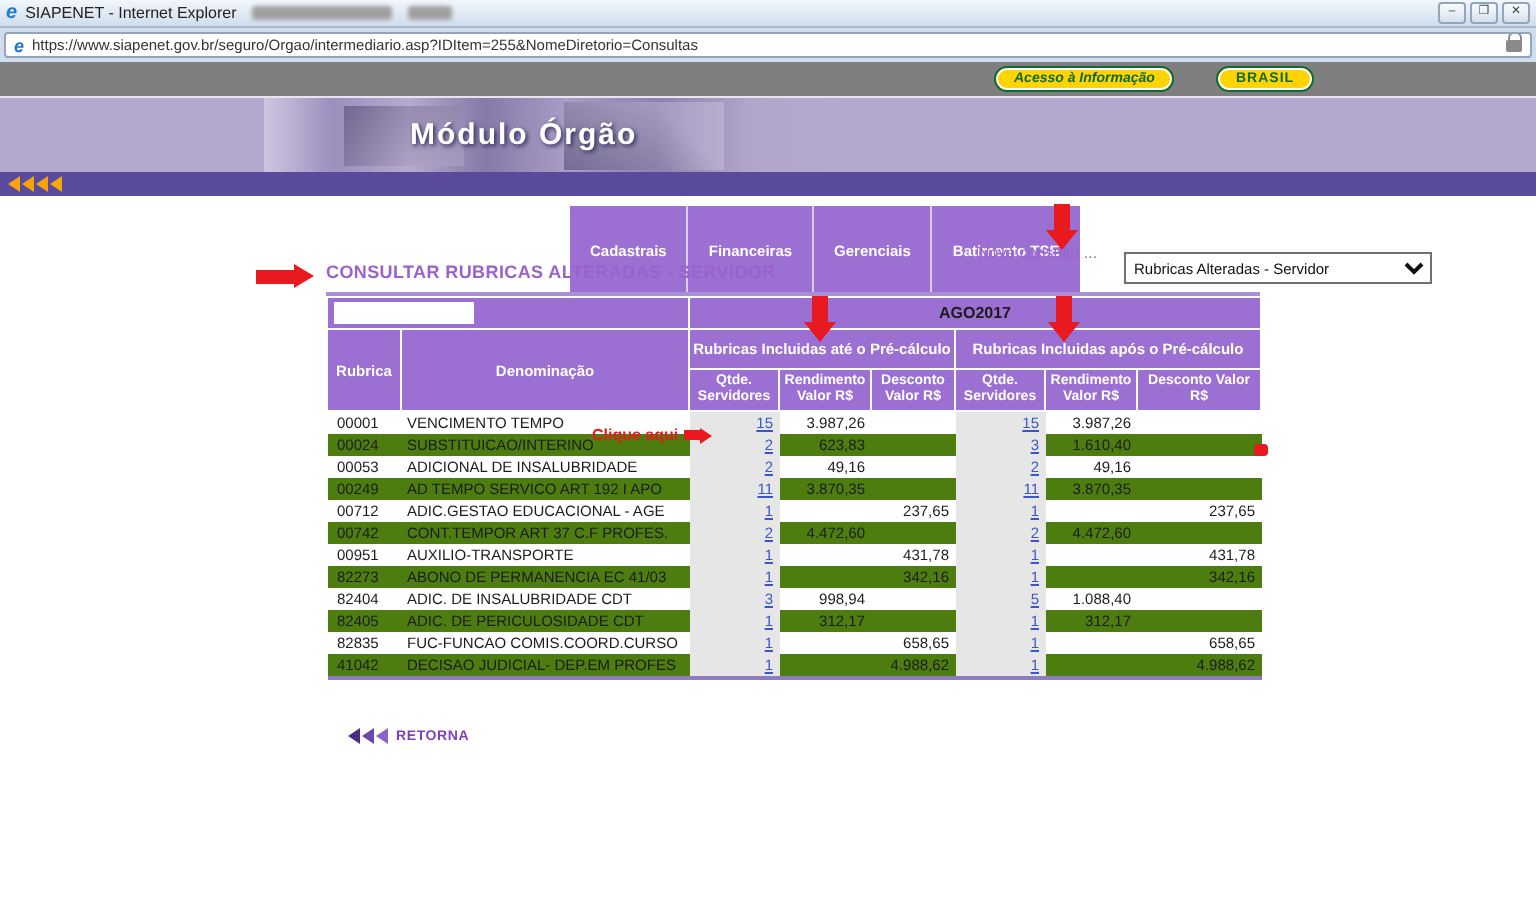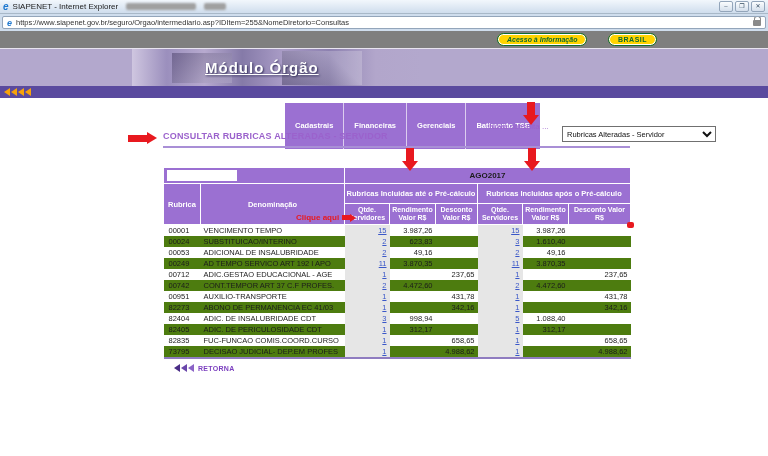--- a/index.html
+++ b/index.html
@@ -40,42 +40,42 @@
   .logo-main { position:absolute; left:6px; top:1px; font-size:24px; font-weight:bold; letter-spacing:-1px; color:#0a0a0a; }
   .logo-net { position:absolute; left:55px; top:20px; font-size:12px; font-weight:bold; font-style:italic; color:#f7941d; }
   .logo-caption { position:absolute; left:82px; top:6px; width:50px; font-size:5.5px; line-height:6.5px; font-weight:bold; color:#111; }
   .photo { position:absolute; left:132px; top:0; width:290px; height:38px;
     background:linear-gradient(90deg,#cfc6e0 0%,#9b8fbd 12%,#b7aacf 25%,#857aa8 38%,#a99cc6 52%,#8d81b0 68%,#b2a6cb 84%,#b3a8cd 100%); }
   .photo:before { content:""; position:absolute; left:40px; top:4px; width:60px; height:30px;
     background:linear-gradient(135deg,rgba(60,50,90,.45),rgba(255,255,255,.15)); }
   .photo:after { content:""; position:absolute; left:150px; top:2px; width:80px; height:34px;
     background:linear-gradient(45deg,rgba(40,35,70,.4),rgba(255,255,255,.2) 70%); }
   .module-title { position:absolute; left:205px; top:10px; font-size:15px; font-weight:bold; color:#fff;
-    letter-spacing:1px; text-shadow:1px 1px 2px rgba(40,35,80,.9); z-index:2;text-decoration:underline; }
+    letter-spacing:1px; text-shadow:1px 1px 2px rgba(40,35,80,.9); z-index:2; }
 
   .purple-bar { position:absolute; top:86px; left:0; right:0; height:12px; background:#5a4a9e; display:flex; align-items:center; padding-left:4px; }
   .pb-arrow { width:0; height:0; border-top:4px solid transparent; border-bottom:4px solid transparent;
     border-right:6px solid #f7a30a; margin-right:1px; }
 
   
   .content { position:absolute; top:98px; left:0; right:0; bottom:0; background:#fff; }
 
   .tabbar { position:absolute; left:285px; top:5px; display:flex; background:#9b70d2; }
   .tab { color:#fff; font-weight:bold; font-size:7.5px; line-height:14px; padding:16px 10px;
     border-right:1px solid rgba(255,255,255,.65); white-space:nowrap; }
   .tab:last-child { border-right:none; }
 
   .page-title { position:absolute; left:163px; top:33px; font-size:9px; font-weight:bold; color:#9b62cc; letter-spacing:.2px; }
   .nova-consulta { position:absolute; left:489px; top:24px; font-size:8px; color:#9b62cc; }
   .query-select { position:absolute; left:562px; top:28px; width:154px; height:16px; font-size:7.5px;
     font-family:"Liberation Sans",sans-serif; border:1px solid #707070; background:#fff; color:#111; }
   .title-rule { position:absolute; left:163px; top:48px; width:467px; height:2px; background:#a98fd6; }
 
   
-  .table-wrap { position:absolute; left:163px; top:69px; width:467px; }
+  .table-wrap { position:absolute; left:163px; top:50px; width:467px; }
   table { border-collapse:collapse; table-layout:fixed; width:467px; font-size:7.5px;
     border-bottom:2px solid #8f7cc0; }
   th { background:#9b70d2; color:#fff; font-weight:bold; border:1px solid #fff; padding:0; text-align:center; }
   .row-a th { height:16px; }
   .period-box { width:70px; height:11px; background:#fff; margin:2px 0 2px 3px; }
   .period-label { color:#1c1c1c; font-size:8px; font-weight:bold; }
   .th-rubrica, .th-denom { font-size:7.5px; }
   .th-group { height:20px; font-size:7.5px; line-height:9px; }
   .row-c th { height:21px; font-size:7px; line-height:8px; padding:0 1px; }
   tbody td { height:11px; line-height:11px; padding:0 3px; color:#1c1c1c; overflow:hidden; white-space:nowrap; }
@@ -304,21 +304,21 @@
             <td class="cell-code">82835</td>
             <td class="cell-name">FUC-FUNCAO COMIS.COORD.CURSO</td>
             <td class="cell-num qcol"><a href="#">1</a></td>
             <td class="cell-num"></td>
             <td class="cell-num">658,65</td>
             <td class="cell-num qcol"><a href="#">1</a></td>
             <td class="cell-num"></td>
             <td class="cell-num">658,65</td>
           </tr>
           <tr class="even">
-            <td class="cell-code">73795</td>
+            <td class="cell-code">41042</td>
             <td class="cell-name">DECISAO JUDICIAL- DEP.EM PROFES</td>
             <td class="cell-num qcol"><a href="#">1</a></td>
             <td class="cell-num"></td>
             <td class="cell-num">4.988,62</td>
             <td class="cell-num qcol"><a href="#">1</a></td>
             <td class="cell-num"></td>
             <td class="cell-num">4.988,62</td>
           </tr>
         </tbody>
     </table>

